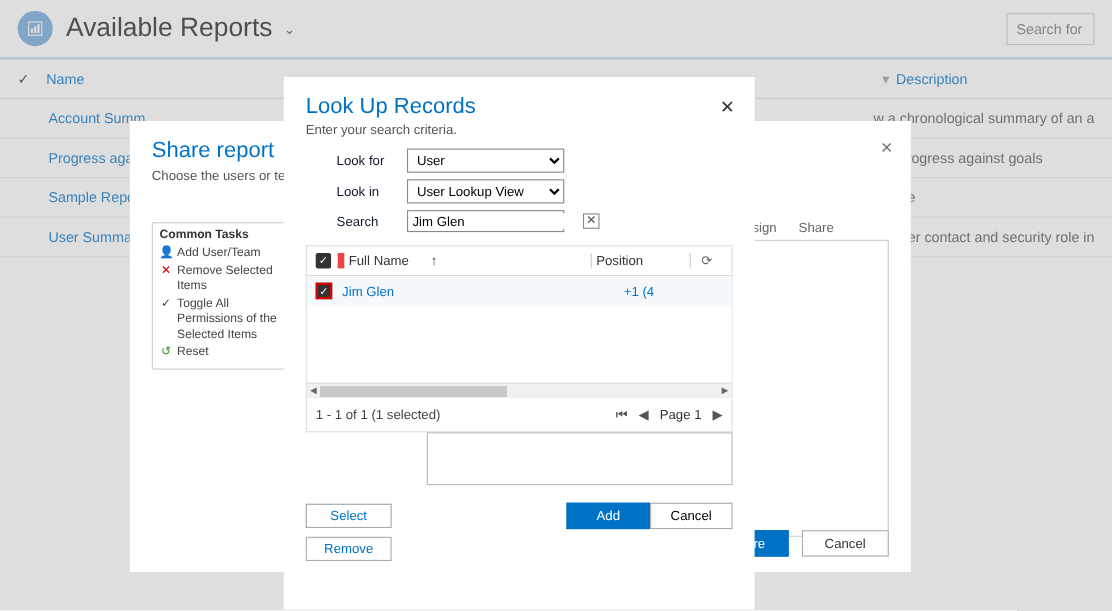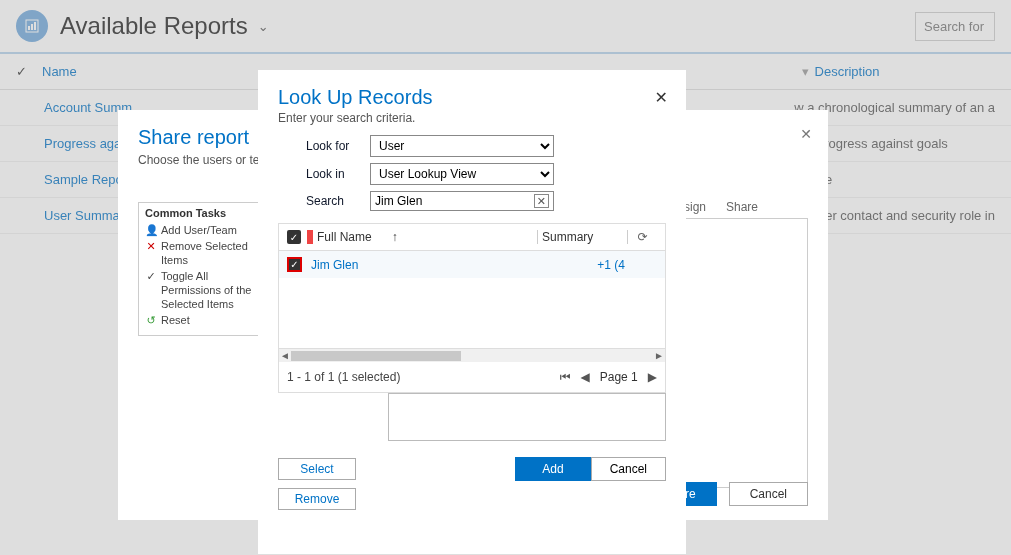--- a/index.html
+++ b/index.html
@@ -47,36 +47,36 @@
 .btn-primary { background:#0072c6; color:#fff; border:1px solid #0072c6; padding:4px 20px; font-size:12px; cursor:pointer; }
 .btn-secondary { background:#fff; color:#333; border:1px solid #aaa; padding:4px 20px; font-size:12px; cursor:pointer; }
 
 
 .lookup { position: absolute; left: 258px; top: 70px; width: 428px; height: 484px; background: #fff; z-index: 20; padding: 16px 20px 12px; border: none; }
 .lk-title { font-size: 20px; color: #0072c6; margin-bottom: 2px; }
 .lk-sub { font-size: 12px; color: #555; margin-bottom: 10px; }
 .lk-close { position: absolute; right: 18px; top: 18px; font-size: 16px; color: #333; cursor: pointer; }
 .lk-row { display:flex; align-items:center; margin-bottom:6px; font-size:12px; }
 .lk-row label { width: 64px; color:#0f172a;margin-left:28px; }
-.lk-row select, .lk-row .sinput { width: 184px; border:1px solid #888; font-size:12px; padding:2px 4px; background:#fff; }
+.lk-row select, .lk-row .sinput { width: 143px; border:1px solid #888; font-size:12px; padding:2px 4px; background:#fff; }
 .lk-row .sinput { display:flex; align-items:center; }
 .lk-row .sinput input { border:none; outline:none; flex:1; font-size:12px; }
 .lk-row .clear-x { color:#555; cursor:pointer; padding:0 2px; border:1px solid #888; font-size:11px; line-height:12px; }
 
 .grid { border:1px solid #ddd; border-bottom:none; margin-top:12px; }
 .grid-head { display:flex; align-items:center; border-bottom:1px solid #ddd; padding:6px 8px; font-size:12px; }
 .grid-head .chk { width:20px; }
 .grid-head .col1 { flex:1; color:#333; padding-left:4px; border-left:6px solid #ef4444; display:flex; align-items:center; gap:20px; }
 .grid-head .col2 { width:90px; color:#333; padding-left:4px; border-left:1px solid #ccc; }
 .grid-head .refresh { width:30px; border-left:1px solid #ccc; text-align:center; color:#666; }
 .grid-row { display:flex; align-items:center; padding:6px 8px; font-size:12px; background:#f5f9fc; }
 .grid-row .chk { width:20px; }
 .grid-row .chk-box { width:15px; height:15px; border:2px solid #d00; background:#333; color:#fff; display:flex; align-items:center; justify-content:center; font-size:10px; }
 .grid-row .col1 { flex:1; color:#0072c6; padding-left:4px; }
-.grid-row .col2 { width:90px; text-align:center; color:#0072c6; padding-right:2px; }
+.grid-row .col2 { width:90px; text-align:left; color:#0072c6; padding-right:2px; }
 .grid-empty { height: 70px; background:#fff; }
 .hscroll { height:14px; background:#f0f0f0; display:flex; align-items:center; border-top:1px solid #ddd; }
 .hscroll .arrow { width:12px; text-align:center; color:#666; font-size:10px; }
 .hscroll .track { flex:1; height:10px; background:#f0f0f0; position:relative; }
 .hscroll .thumb { position:absolute; left:0; top:0; height:10px; width:170px; background:#c8c8c8; }
 .pager { display:flex; align-items:center; padding:8px 8px; font-size:12px; border:1px solid #ddd; border-top:none; }
 .pager .status { flex:1; color:#444; }
 .pager .nav { display:flex; align-items:center; gap:10px; color:#555; }
 .pager .nav .pg { color:#333; }
 
@@ -202,21 +202,21 @@
 
   <div class="grid">
     <div class="grid-head">
       <div class="chk">
           <div class="chk-hdr">✓</div>
         </div>
       <div class="col1">
           <span>Full Name</span> 
           <span>↑</span>
         </div>
-      <div class="col2">Summary</div>
+      <div class="col2">Position</div>
       <div class="refresh">⟳</div>
     </div>
     <div class="grid-row">
       <div class="chk">
           <div class="chk-box">✓</div>
         </div>
       <div class="col1">Jim Glen</div>
       <div class="col2">+1 (4</div>
     </div>
     <div class="grid-empty"></div>

